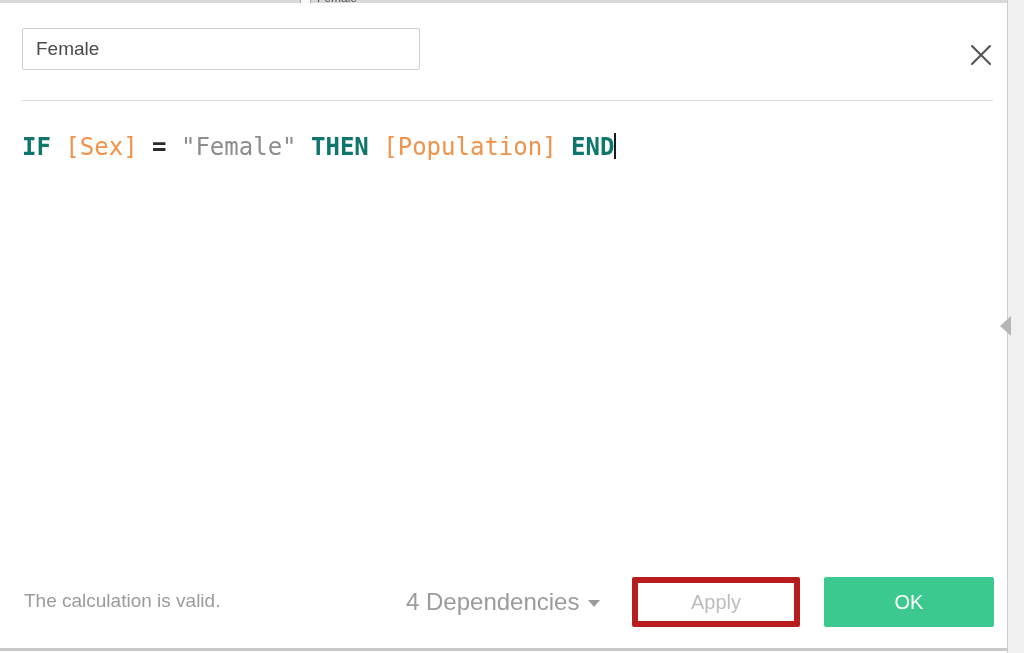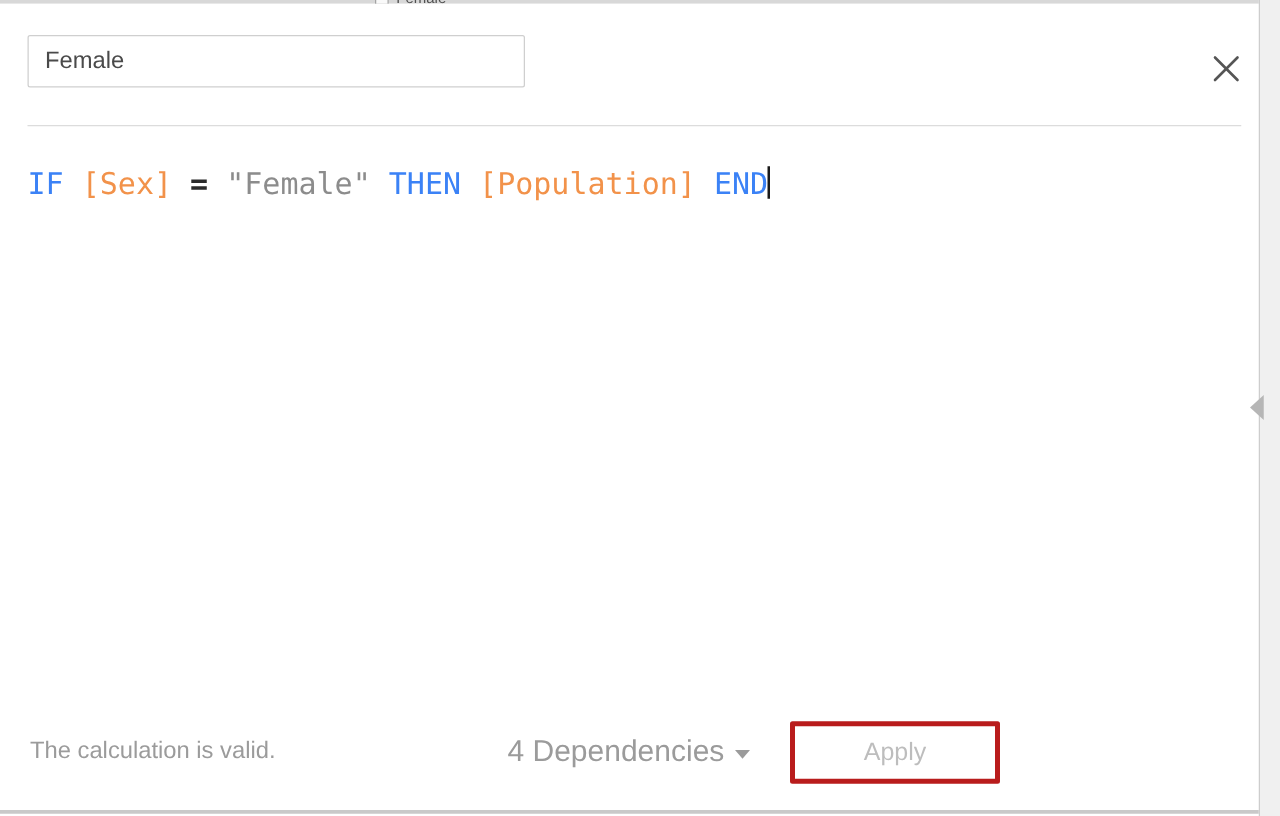--- a/index.html
+++ b/index.html
@@ -123,21 +123,21 @@
   .formula-line {
     position: absolute;
     top: 15px;
     left: 22px;
     white-space: pre;
     font-family: "DejaVu Sans Mono", "Liberation Mono", monospace;
     font-size: 24px;
     line-height: 34px;
     letter-spacing: 0px;
   }
-  .tok-kw      { color: #3b82f6; font-weight: 400; }
+  .tok-kw      { color: #0f766e; font-weight: 700; }
   .tok-field   { color: #F2924A; text-align: center; }
   .tok-string  { color: #8c8c8c; }
   .tok-op      { color: #2b2b2b; font-weight: 700; }
   .tok-plain   { color: #111111; }
   .caret {
     display: inline-block;
     width: 2px;
     height: 26px;
     background: #1a1a1a;
     vertical-align: -4px;
@@ -193,21 +193,21 @@
     display: flex;
     align-items: center;
     justify-content: center;
     cursor: pointer;
   }
   .btn-apply {
     top: 19px;
     left: 632px;
     width: 168px;
     background: #ffffff;
-    border: 4px solid #b91c1c;
+    border: 6px solid #b91c1c;
     color: #bdbdbd;
     cursor: default;
   }
   .btn-ok {
     top: 19px;
     left: 824px;
     width: 170px;
     background: #3BC98F;
     border: 1px solid #3BC98F;
     color: #ffffff;
@@ -285,20 +285,21 @@
 
       <div class="status-text">The calculation is valid.</div>
 
       <div class="dependencies">
         <span class="dep-label">4 Dependencies</span>
         <span class="caret-down"></span>
       </div>
 
       <div class="btn btn-apply">Apply</div>
 
+      <div class="btn btn-ok">OK</div>
     </div>
 
     <div class="bottom-rule"></div>
   </div>
 
   <div class="right-border"></div>
   <div class="right-panel"></div>
   <div class="collapse-handle"></div>
 
 </div>

